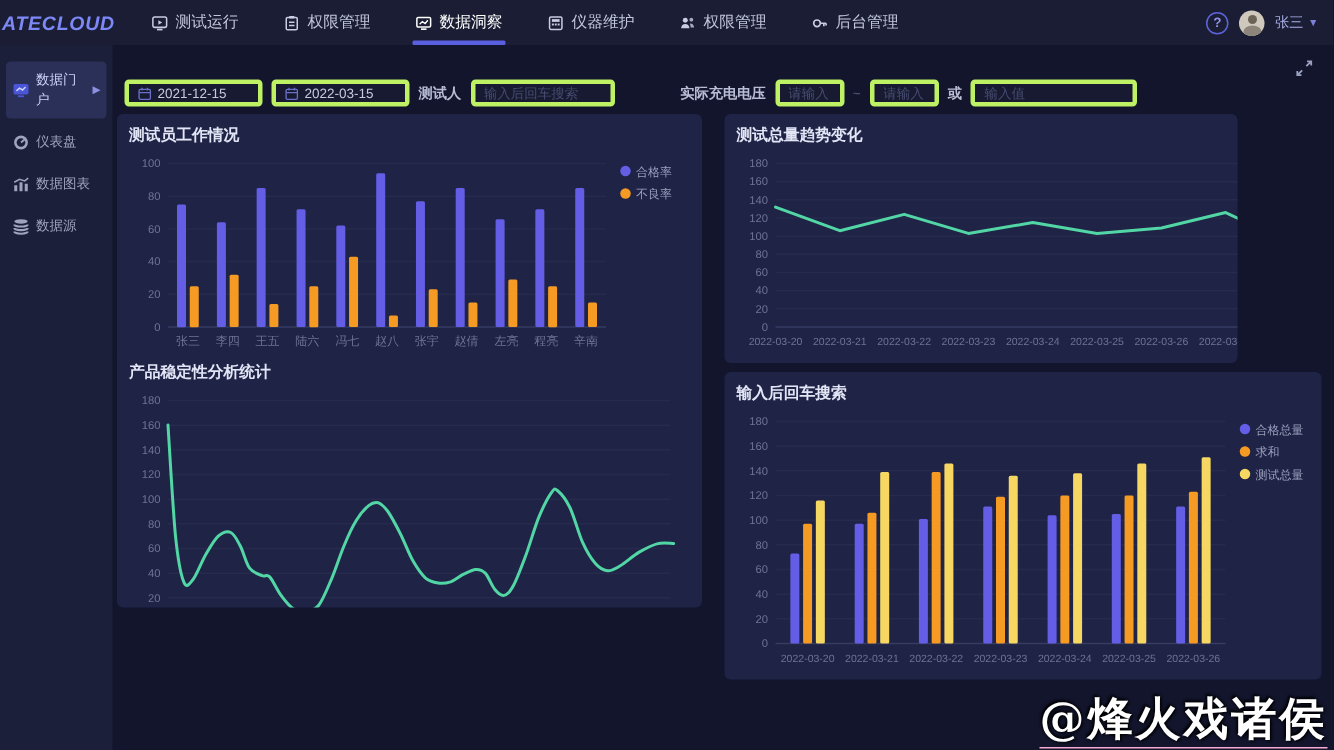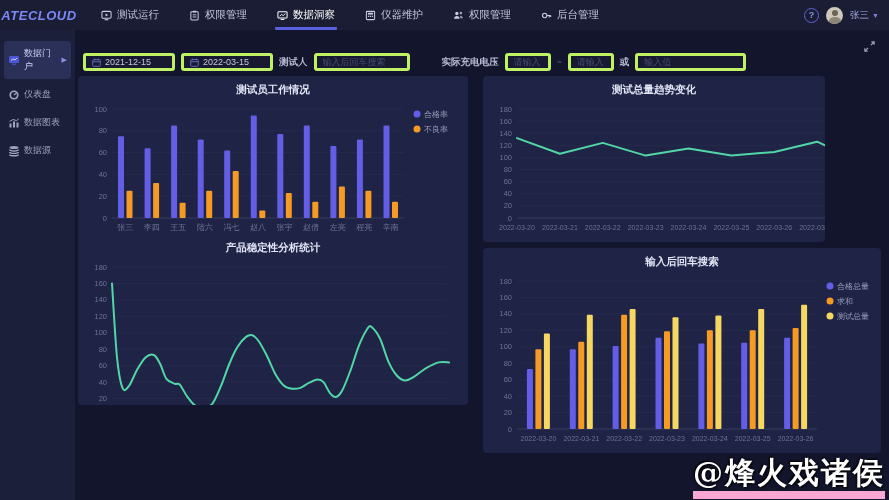--- a/index.html
+++ b/index.html
@@ -34,32 +34,32 @@
   .breadcrumb { position:absolute; left:8px; top:5px; font-size:10.5px; font-weight:bold; color:#6a71ee; display:flex; align-items:center; gap:4px; }
   .fullscreen { position:absolute; right:13px; top:9px; cursor:pointer; }
   .filters { position:absolute; left:8px; top:23px; display:flex; align-items:center; gap:6px; }
   .fbox { display:flex; align-items:center; gap:4px; background:#171a30; border:3px solid #bef264; border-radius:3px; height:18px; padding:0 6px; }
   .fbox input { background:transparent; border:none; outline:none; color:#c7cade; font-size:9px; font-family:inherit; width:100%; }
   .fbox input::placeholder { color:#474c70; }
   .flabel { font-size:9.5px; font-weight:bold; color:#b8bcd4; white-space:nowrap; }
   .tilde { color:#5a5f84; font-size:9px; }
   
   .panel { position:absolute; background:#1f2346; border-radius:4px; padding:7px 8px; overflow:hidden; }
-  .panel-title { font-size:10.5px; font-weight:bold; color:#e2e5f5; margin-bottom:2px;text-align:center; }
+  .panel-title { font-size:10.5px; font-weight:bold; color:#e2e5f5; margin-bottom:2px; }
   #p1 { left:3px;   top:46px;  width:390px; height:166px; }
   #p2 { left:408px; top:46px;  width:342px; height:166px; }
   #p3 { left:3px;   top:204px; width:390px; height:171px; }
   #p4 { left:408px; top:218px; width:398px; height:205px; }
   svg text { font-family:"Liberation Sans","DejaVu Sans",sans-serif; }
   
   .watermark {
     position:absolute; right:4px; bottom:1px; z-index:10;
     font-family:"DejaVu Serif","Liberation Serif",serif;
     font-weight:bold; font-size:30px; letter-spacing:2px; color:#ffffff;
-    border-bottom:8px solid #f9a8d4; line-height:1.25;
+    border-bottom:1px solid #f9a8d4; line-height:1.25;
     text-shadow:1px 1px 2px #000, -1px -1px 2px #000;
   }
   .icon { display:inline-flex; align-items:center; }
 </style>
 </head>
 <body>
 
 <div class="navbar">
   <div class="logo">ATECLOUD</div>
   <div class="menu">
@@ -210,21 +210,21 @@
             <line x1="7" y1="0.6" x2="7" y2="2.6" stroke="#6a70c8" stroke-width="1"></line>
             <line x1="0.8" y1="4.2" x2="9.2" y2="4.2" stroke="#6a70c8" stroke-width="1"></line>
           </svg>
       </span>
       <input value="2022-03-15" style="">
     </div>
     <span class="flabel">测试人</span>
     <div class="fbox" style="width:96px">
       <input placeholder="输入后回车搜索" style="">
     </div>
-    <span class="flabel" style="margin-left:26px">实际充电电压</span>
+    <span class="flabel" style="margin-left:38px">实际充电电压</span>
     <div class="fbox" style="width:46px">
       <input placeholder="请输入" style="">
     </div>
     <span class="tilde">~</span>
     <div class="fbox" style="width:46px">
       <input placeholder="请输入" style="">
     </div>
     <span class="flabel">或</span>
     <div class="fbox" style="width:111px">
       <input placeholder="输入值" style="">

